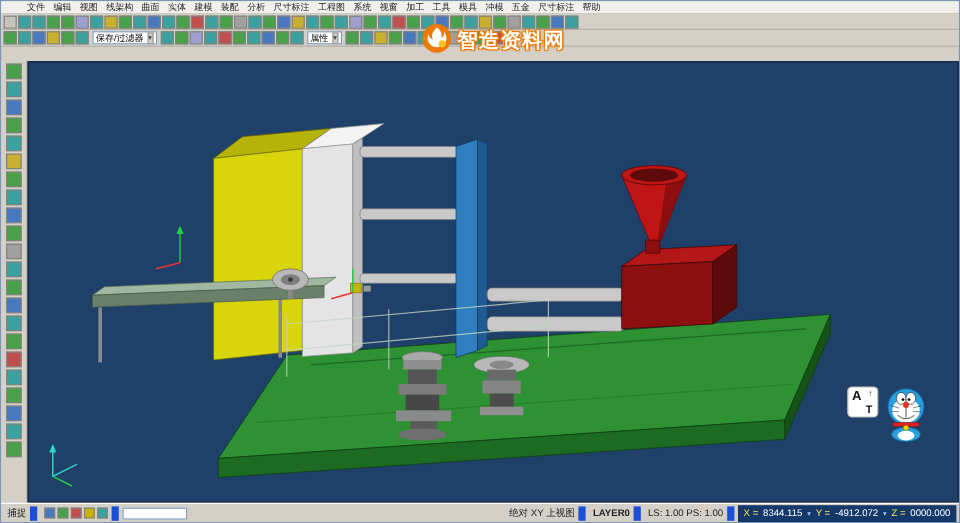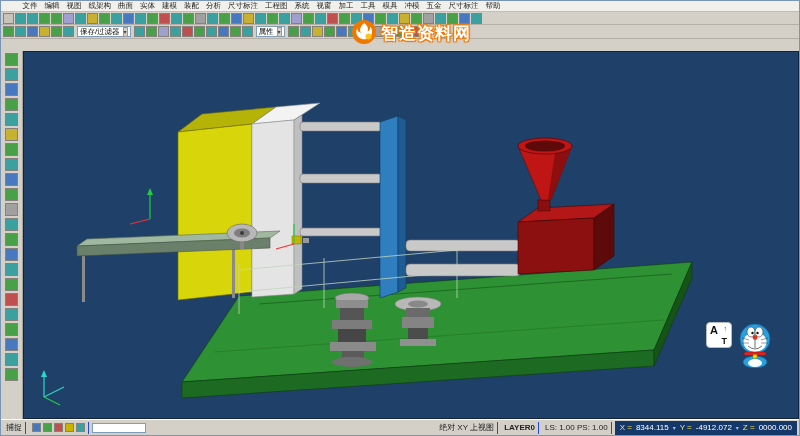--- a/index.html
+++ b/index.html
@@ -42,21 +42,21 @@
 
   
   .sticker-zone { position:absolute; right:24px; bottom:50px; display:flex; align-items:flex-start; gap:4px; z-index:40; }
   .shortcut-badge { width:26px; height:26px; background:#fff; border-radius:4px; border:1px solid #bbb; position:relative; font-weight:bold; color:#111; }
   .shortcut-badge .la { position:absolute; left:3px; top:1px; font-size:11px; }
   .shortcut-badge .ar { position:absolute; right:4px; top:2px; font-size:7px; color:#333; }
   .shortcut-badge .lt { position:absolute; right:4px; bottom:1px; font-size:9px; }
 
   
   .statusbar { position:absolute; left:0; right:0; bottom:0; height:16px; background:#d4d0c8; border-top:1px solid #fff; display:flex; align-items:center; font-size:8px; color:#222; padding:0 2px; gap:3px; }
-  .sb-seg { display:flex; align-items:center; gap:2px; padding:0 3px; border-right:1px solid #1d4ed8; height:12px; white-space:nowrap; }
+  .sb-seg { display:flex; align-items:center; gap:2px; padding:0 3px; border-right:6px solid #1d4ed8; height:12px; white-space:nowrap; }
   .sb-icon { width:9px; height:9px; border:1px solid #84827c; flex:0 0 auto; }
   .sb-input { width:54px; height:10px; background:#fff; border:1px solid #7f9db9; }
   .sb-spacer { flex:1; }
   .sb-coords { background:#15386b; color:#ffe14a; height:14px; display:flex; align-items:center; gap:4px; padding:0 5px; font-size:8px; }
   .sb-coords .val { color:#fff; }
   .sb-coords .sep { color:#9fc1ee; font-size:6px; }
   .layer { font-weight:bold; }
 </style>
 </head>
 <body>

